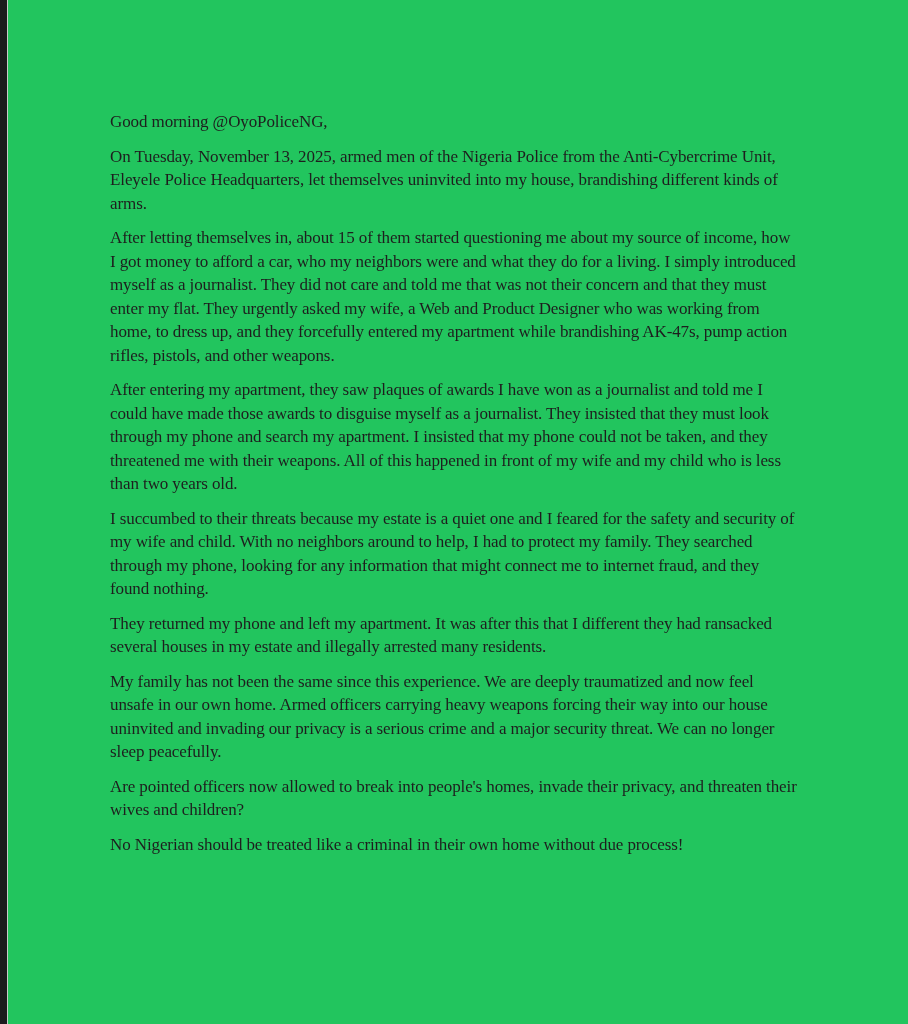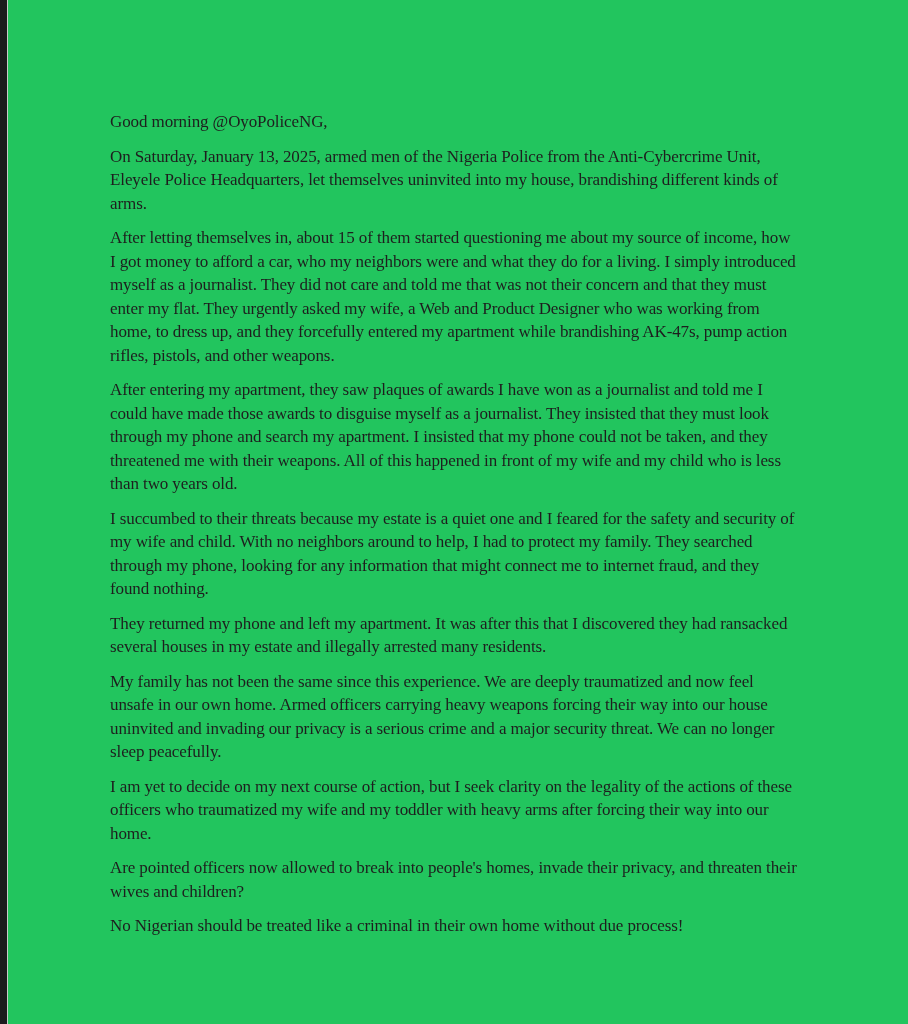--- a/index.html
+++ b/index.html
@@ -55,23 +55,22 @@
 </style>
 </head>
 <body>
 
 <div class="screen">
   <div class="edge-strip left"></div>
   <div class="edge-strip right"></div>
 
   <div class="letter">
     <p>Good morning @OyoPoliceNG,</p>
-    <p>On Saturday, January 13, 2025, armed men of the Nigeria Police from the Anti-Cybercrime Unit, Eleyele Police Headquarters, let themselves uninvited into my house, brandishing different kinds of arms.</p>
+    <p>On Tuesday, November 13, 2025, armed men of the Nigeria Police from the Anti-Cybercrime Unit, Eleyele Police Headquarters, let themselves uninvited into my house, brandishing different kinds of arms.</p>
     <p>After letting themselves in, about 15 of them started questioning me about my source of income, how I got money to afford a car, who my neighbors were and what they do for a living. I simply introduced myself as a journalist. They did not care and told me that was not their concern and that they must enter my flat. They urgently asked my wife, a Web and Product Designer who was working from home, to dress up, and they forcefully entered my apartment while brandishing AK-47s, pump action rifles, pistols, and other weapons.</p>
     <p>After entering my apartment, they saw plaques of awards I have won as a journalist and told me I could have made those awards to disguise myself as a journalist. They insisted that they must look through my phone and search my apartment. I insisted that my phone could not be taken, and they threatened me with their weapons. All of this happened in front of my wife and my child who is less than two years old.</p>
     <p>I succumbed to their threats because my estate is a quiet one and I feared for the safety and security of my wife and child. With no neighbors around to help, I had to protect my family. They searched through my phone, looking for any information that might connect me to internet fraud, and they found nothing.</p>
-    <p>They returned my phone and left my apartment. It was after this that I discovered they had ransacked several houses in my estate and illegally arrested many residents.</p>
+    <p>They returned my phone and left my apartment. It was after this that I different they had ransacked several houses in my estate and illegally arrested many residents.</p>
     <p>My family has not been the same since this experience. We are deeply traumatized and now feel unsafe in our own home. Armed officers carrying heavy weapons forcing their way into our house uninvited and invading our privacy is a serious crime and a major security threat. We can no longer sleep peacefully.</p>
-    <p>I am yet to decide on my next course of action, but I seek clarity on the legality of the actions of these officers who traumatized my wife and my toddler with heavy arms after forcing their way into our home.</p>
     <p>Are pointed officers now allowed to break into people's homes, invade their privacy, and threaten their wives and children?</p>
     <p>No Nigerian should be treated like a criminal in their own home without due process!</p>
   </div>
 </div>
 
 </body></html>

